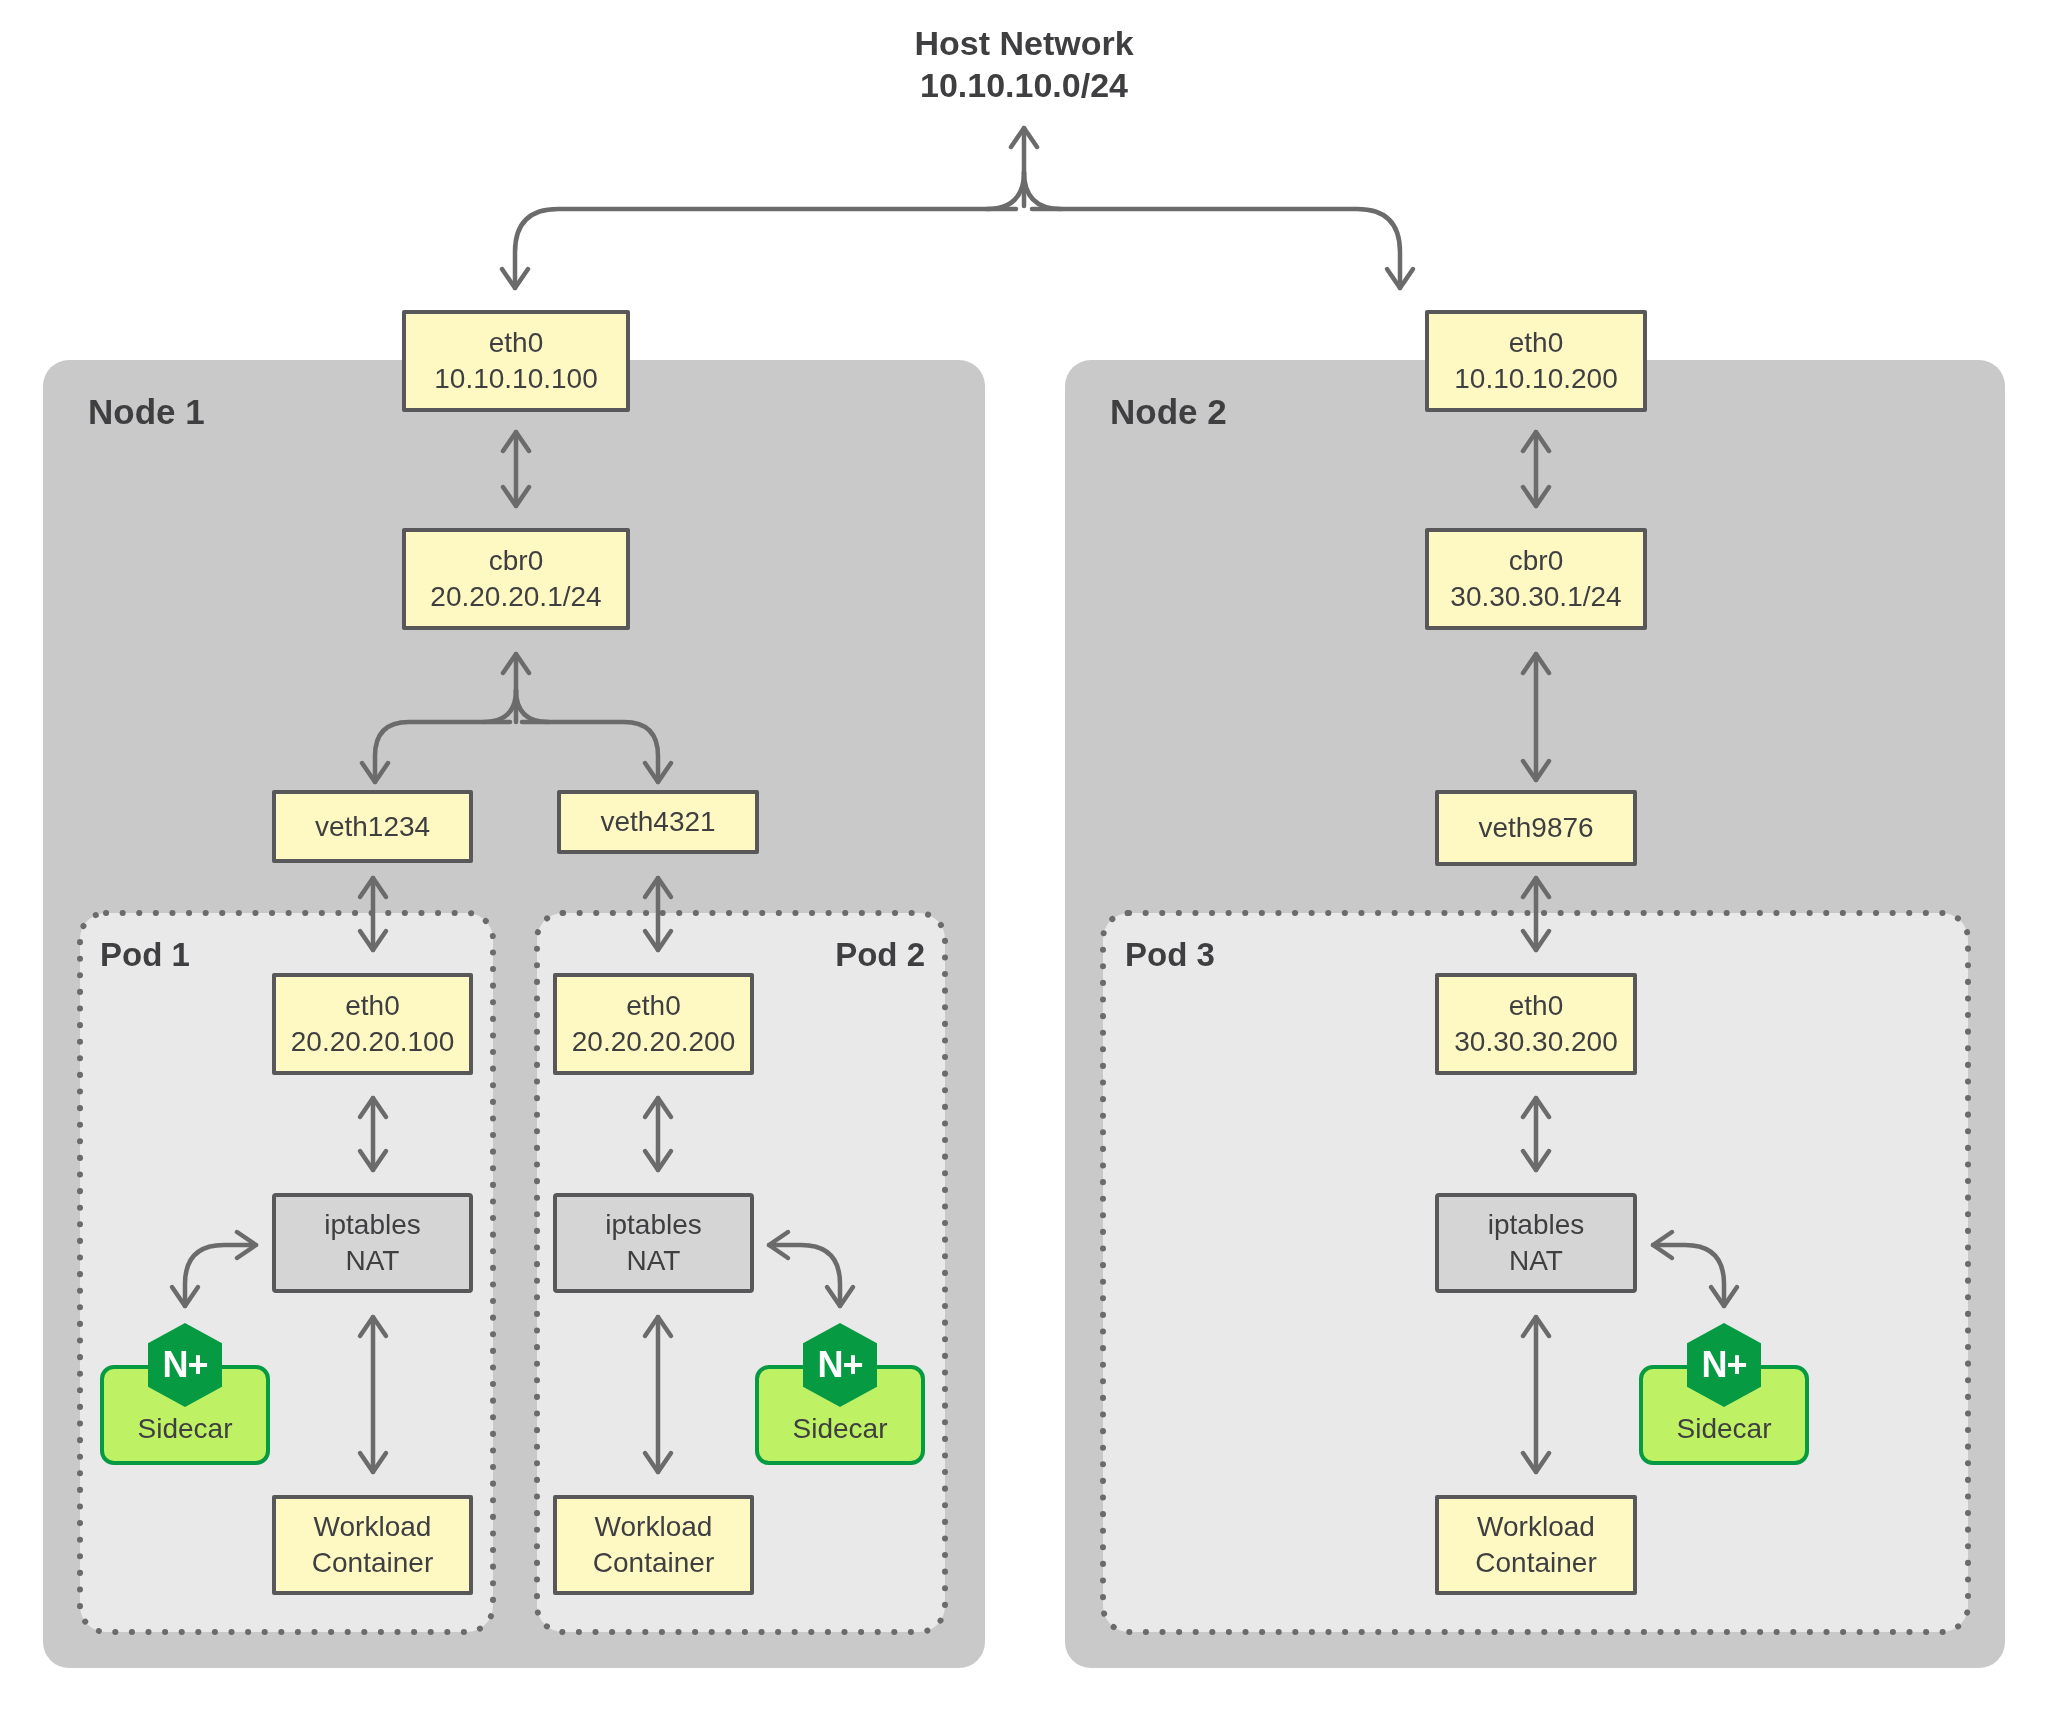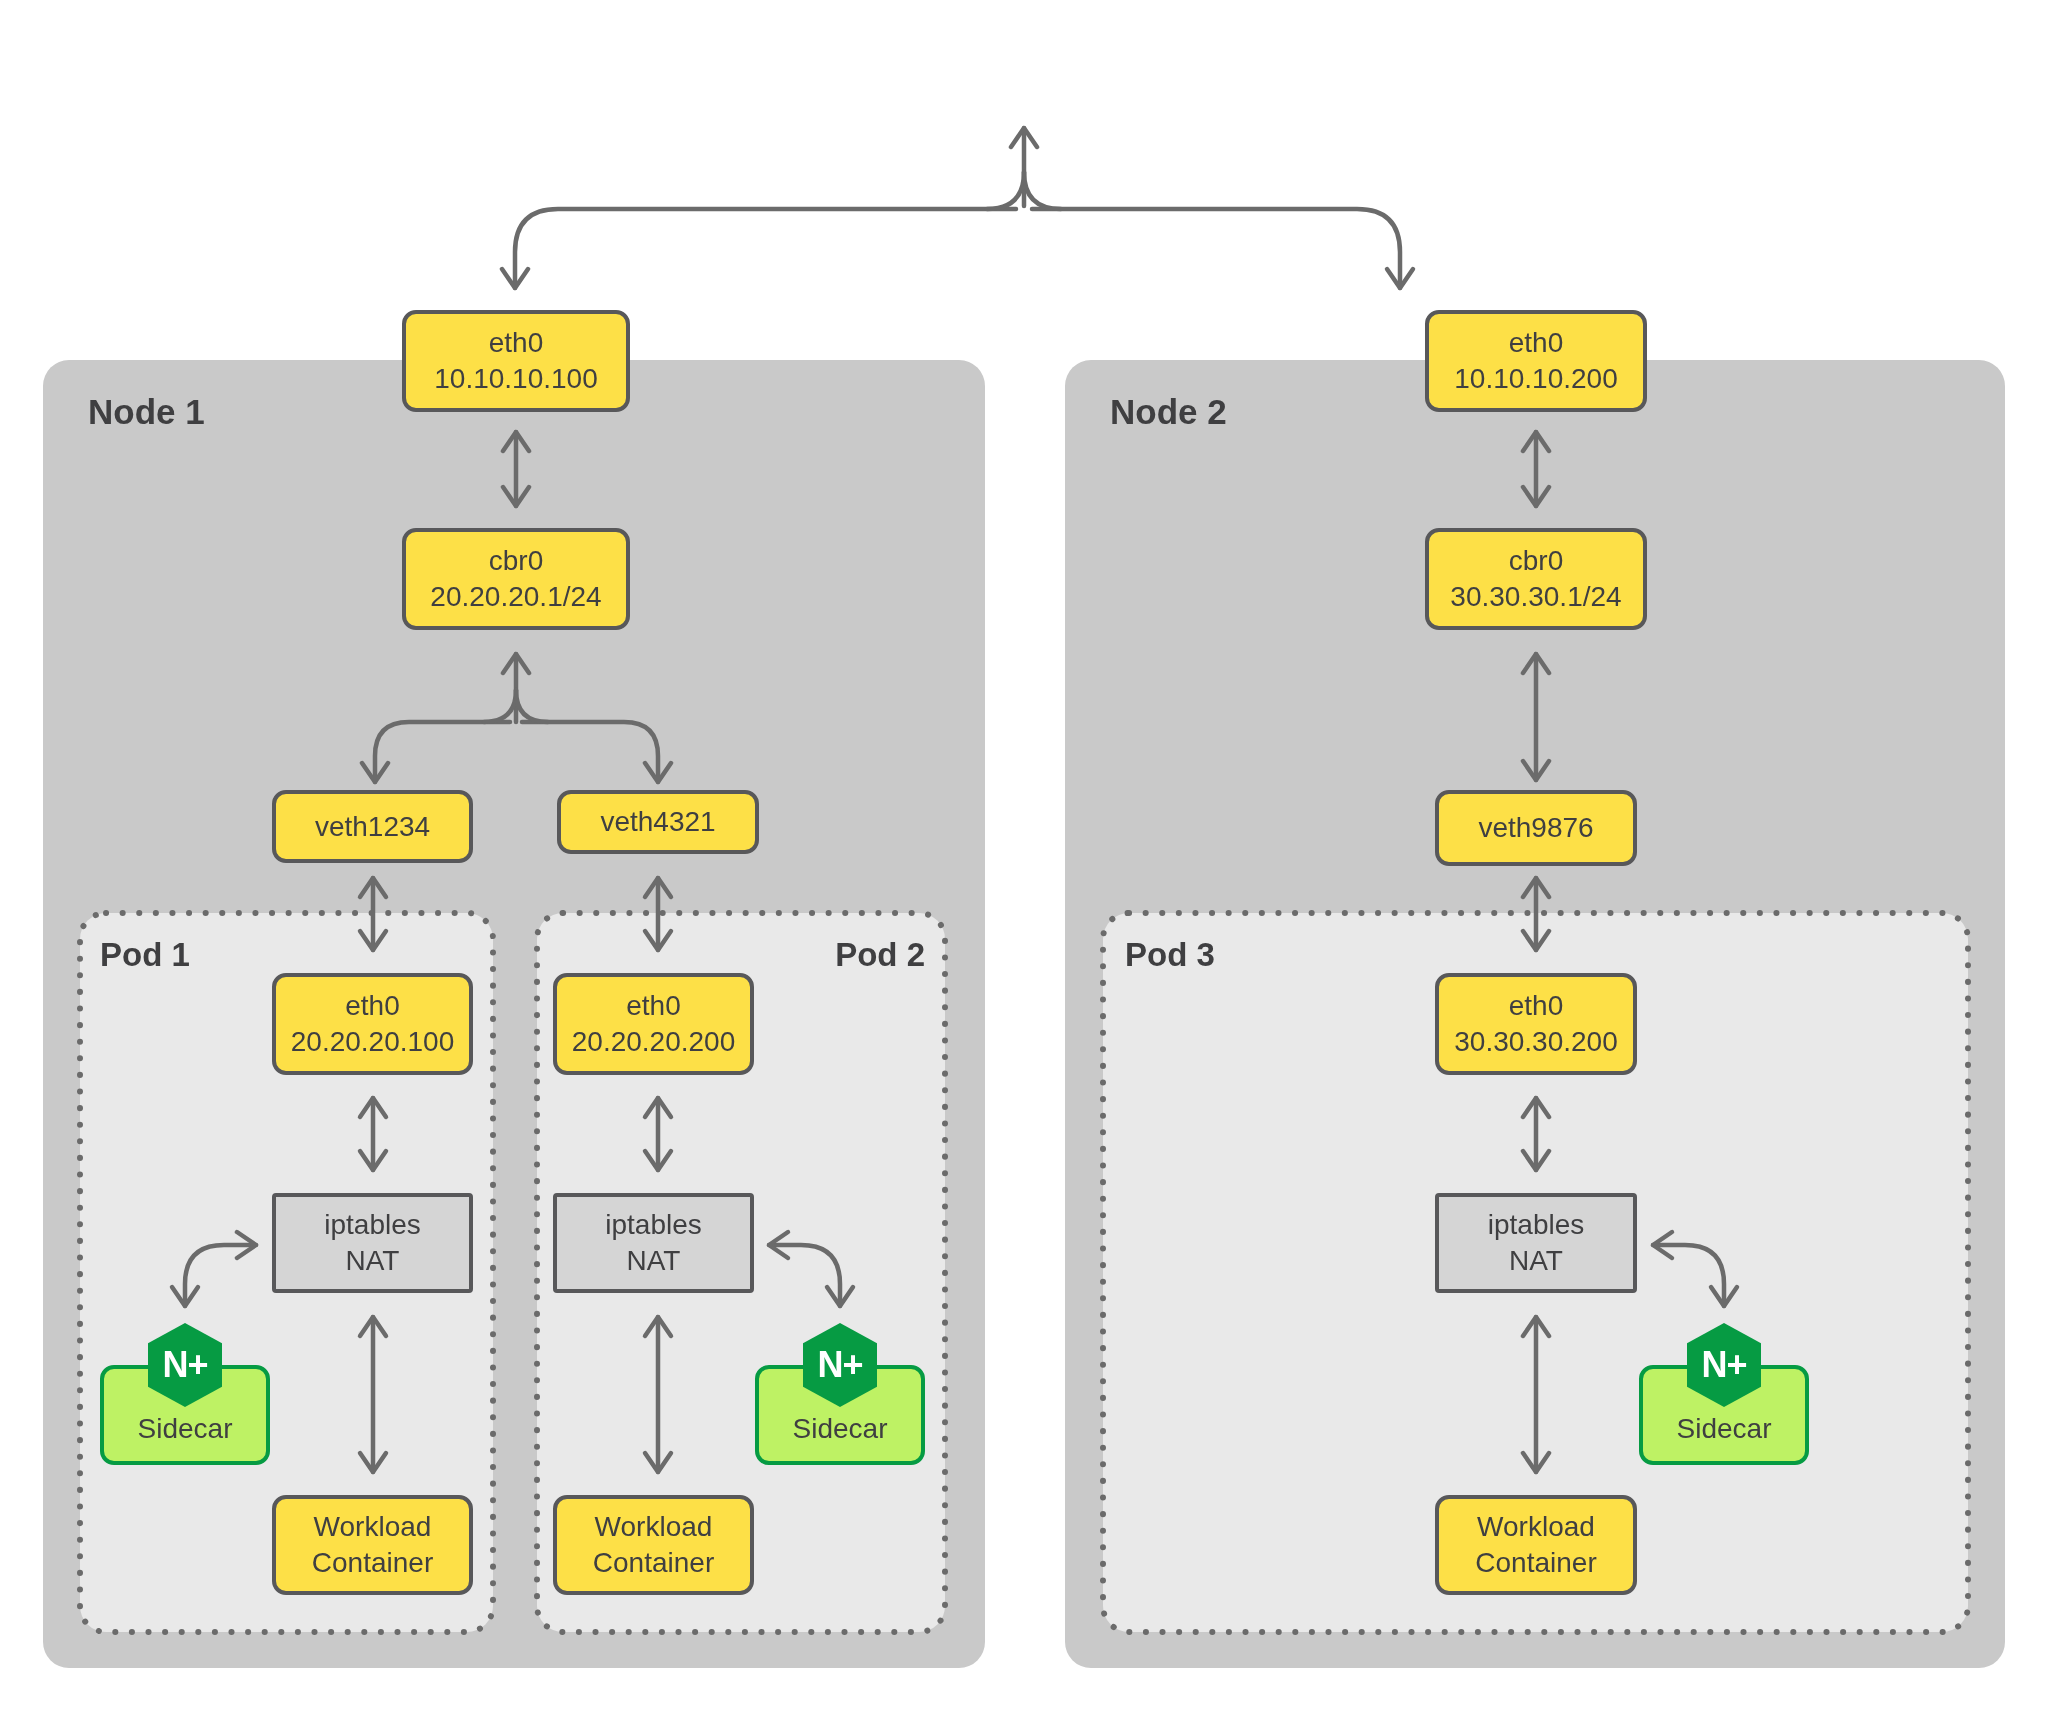--- a/index.html
+++ b/index.html
@@ -7,40 +7,44 @@
     position:relative;width:2048px;height:1714px;background:#ffffff;
     font-family:"Liberation Sans","DejaVu Sans",sans-serif;color:#3f3f41;overflow:hidden;
   }
   .node{position:absolute;background:#c9c9c9;border-radius:26px;}
   .node-label{position:absolute;font-size:35px;font-weight:bold;color:#3f3f41;}
   .pod-label{position:absolute;font-size:33px;font-weight:bold;color:#3f3f41;}
   .host-title{position:absolute;left:824px;top:22px;width:400px;text-align:center;
     font-size:34px;font-weight:bold;line-height:42px;color:#3f3f41;}
   svg.overlay{position:absolute;left:0;top:0;pointer-events:none;}
   .box{
-    position:absolute;background:#fde047;border:4px solid #58585a;border-radius:14px;
+    position:absolute;background:#fef9c3;border:4px solid #58585a;border-radius:2px;
     display:flex;flex-direction:column;align-items:center;justify-content:center;
     font-size:28px;line-height:36px;text-align:center;color:#3f3f41;box-sizing:border-box;
   }
   .box.nat{background:#d5d5d5;border-radius:4px;}
   .box.sidecar{background:#bef264;border:4px solid #069b43;border-radius:14px;
     justify-content:flex-end;padding-bottom:14px;}
   .hex{
     position:absolute;width:74px;height:84px;background:#069b43;
     clip-path:polygon(50% 0%,100% 24%,100% 76%,50% 100%,0% 76%,0% 24%);
     display:flex;align-items:center;justify-content:center;z-index:6;
   }
   .hex span{color:#ffffff;font-weight:bold;font-size:36px;letter-spacing:-1px;}
   .lbl{white-space:nowrap;}
 </style>
 </head>
 <body>
 
 <div class="canvas">
 
+  <div class="host-title">
+    <div class="lbl">Host Network</div>
+    <div class="lbl">10.10.10.0/24</div>
+  </div>
 
   <div class="node" style="left:43px;top:360px;width:942px;height:1308px;"></div>
   <div class="node" style="left:1065px;top:360px;width:940px;height:1308px;"></div>
 
   <svg class="overlay" width="2048" height="1714" viewBox="0 0 2048 1714">
     <defs>
       <marker id="ah" viewBox="0 0 30 36" markerWidth="30" markerHeight="36" refX="24" refY="18" orient="auto-start-reverse" markerUnits="userSpaceOnUse">
         <path d="M5 5 L24 18 L5 31" fill="none" stroke="#6b6b6b" stroke-width="4.5" stroke-linecap="round" stroke-linejoin="round"></path>
       </marker>
     </defs>

